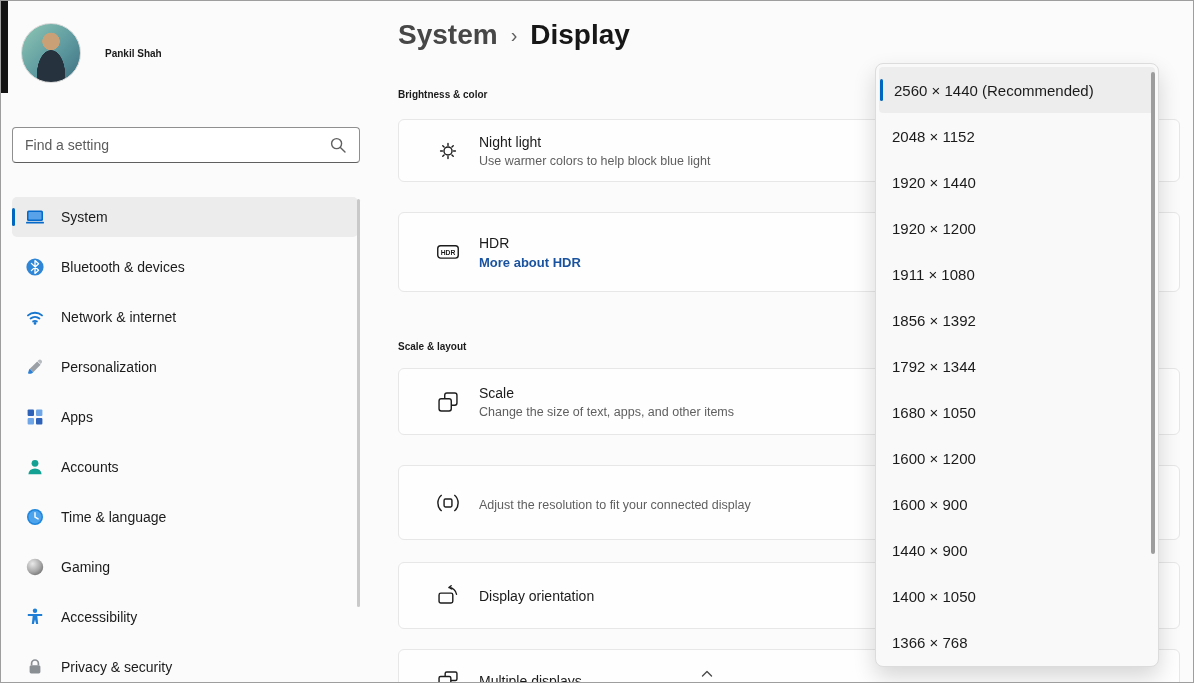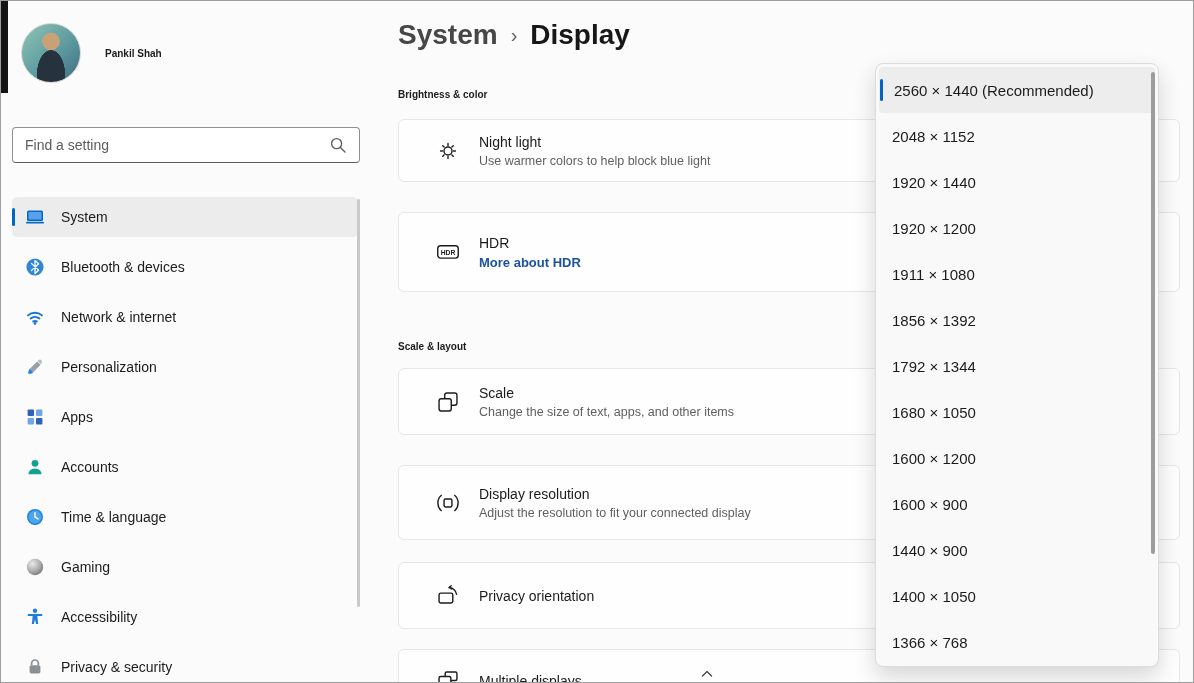--- a/index.html
+++ b/index.html
@@ -253,34 +253,33 @@
   </div>
 
   <div class="card" style="top:464px;height:75px;">
     <span class="ic">
       <svg viewBox="0 0 22 22">
           <path d="M5.2 3.6 a9.6 9.6 0 0 0 0 14.8 M16.8 3.6 a9.6 9.6 0 0 1 0 14.8"></path>
           <rect x="7.4" y="7.4" width="7.2" height="7.2" rx="1.2"></rect>
         </svg>
     </span>
     <div class="txt">
-      <div class="title">Display resolution</div>
       <div class="sub">Adjust the resolution to fit your connected display</div>
     </div>
   </div>
 
   <div class="card" style="top:561px;height:67px;">
     <span class="ic">
       <svg viewBox="0 0 22 22" stroke-linecap="round" stroke-linejoin="round">
           <rect x="2.8" y="8.4" width="12.6" height="9" rx="1.6"></rect>
           <path d="M11.8 3.2 a7.3 7.3 0 0 1 7 6.2 M11.8 3.2 l2.1-1.6 M11.8 3.2 l2.4 1.3"></path>
         </svg>
     </span>
     <div class="txt">
-      <div class="title">Privacy orientation</div>
+      <div class="title">Display orientation</div>
     </div>
   </div>
 
   <div class="card" style="top:648px;height:64px;">
     <span class="ic">
       <svg viewBox="0 0 22 22">
           <rect x="8.4" y="2.8" width="10.8" height="7.8" rx="1.4"></rect>
           <rect x="2.8" y="6.8" width="10.8" height="7.8" rx="1.4" fill="#fefefe"></rect>
           <path d="M6.6 17.4 h3.4 M8.3 14.6 v2.8"></path>
         </svg>

